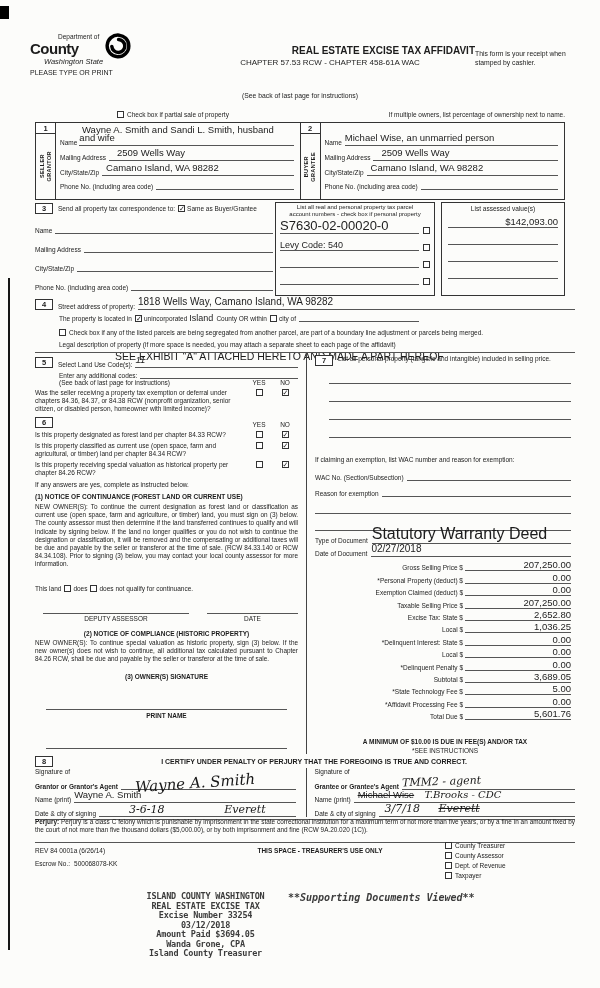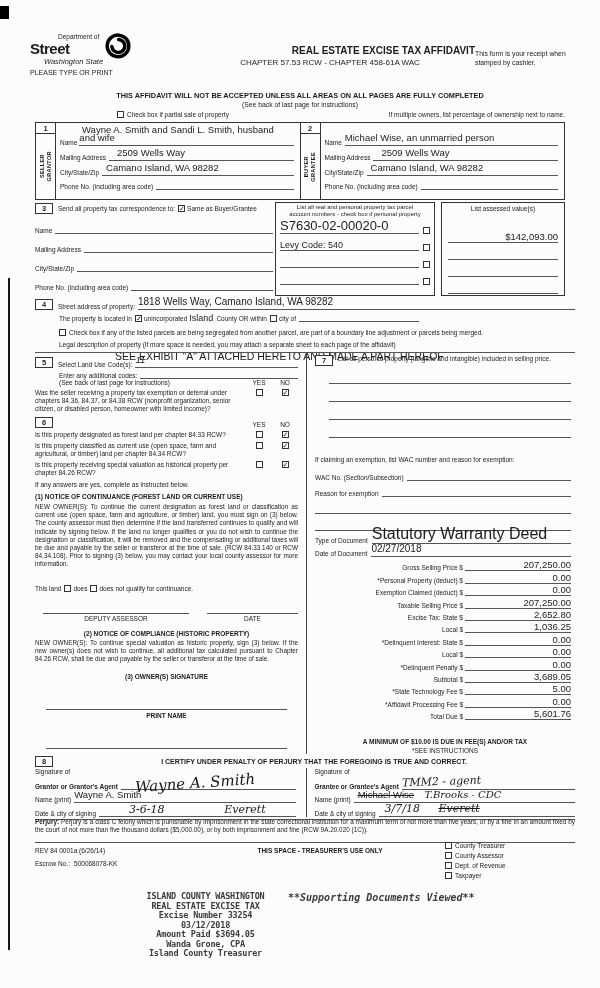--- a/index.html
+++ b/index.html
@@ -54,40 +54,39 @@
 <div class="page">
 
   <div class="abs" style="left:0;top:6px;width:9px;height:13px;background:#000;"></div>
   <div class="abs" style="left:8px;top:278px;width:2px;height:672px;background:#161616;"></div>
 
   <div class="abs" style="left:30px;top:33px;width:545px;display:flex;">
     <div style="width:155px;">
       <div style="display:flex;align-items:flex-start;">
         <div>
           <div style="font-size:6.5px;padding-left:28px;">Department of</div>
-          <div style="font-size:15px;font-weight:bold;letter-spacing:-0.5px;">Street</div>
+          <div style="font-size:15px;font-weight:bold;letter-spacing:-0.5px;">County</div>
           <div style="font-size:7.5px;font-style:italic;padding-left:14px;">Washington State</div>
         </div>
         <span style="margin-left:2px;">
           <svg width="26" height="26" viewBox="0 0 24 24">
               <path d="M13 2a10 10 0 1 0 9 10c0-6-4.5-9.5-9-10z M12.5 6a6 6 0 1 1-6.2 6.4" fill="none" stroke="#000" stroke-width="3.2" stroke-linecap="round"></path>
             </svg>
         </span>
       </div>
       <div style="font-size:7px;margin-top:3px;">PLEASE TYPE OR PRINT</div>
     </div>
     <div style="flex:1;text-align:center;padding-top:12px;">
       <div style="font-size:10px;font-weight:bold;text-align:right;">REAL ESTATE EXCISE TAX AFFIDAVIT</div>
       <div style="font-size:8px;margin-top:2px;">CHAPTER 57.53 RCW - CHAPTER 458-61A WAC</div>
     </div>
     <div style="width:100px;font-size:6.8px;padding-top:16px;line-height:9px;">This form is your receipt when stamped by cashier.</div>
   </div>
 
   <div class="abs center" style="left:0;top:91px;width:600px;">
-    <div style="font-size:7.3px;font-weight:bold;">THIS AFFIDAVIT WILL NOT BE ACCEPTED UNLESS ALL AREAS ON ALL PAGES ARE FULLY COMPLETED</div>
     <div style="font-size:6.8px;margin-top:1px;">(See back of last page for instructions)</div>
   </div>
 
   <div class="abs" style="left:35px;top:111px;width:530px;display:flex;align-items:center;">
     <span style="margin-left:82px;" class="cb"></span>
     <span class="lbl" style="margin-left:3px;">Check box if partial sale of property</span>
     <span class="lbl" style="margin-left:auto;">If multiple owners, list percentage of ownership next to name.</span>
   </div>
 
   <div class="abs" style="left:35px;top:122px;width:530px;height:78px;border:1.5px solid #333;display:flex;">
@@ -192,21 +191,21 @@
           <span class="uline"></span>
           <span class="cb" style="margin-left:4px;"></span>
         </div>
       <div class="row" style="height:17px;">
           <span class="uline"></span>
           <span class="cb" style="margin-left:4px;"></span>
         </div>
     </div>
     <div style="flex:1;border:1px solid #333;margin-left:6px;padding:2px 6px 0 6px;">
       <div class="center" style="font-size:6.5px;">List assessed value(s)</div>
-      <div class="row" style="height:31px;">
+      <div class="row" style="height:16px;">
           <span class="uline" style="text-align:right;font-size:9.5px;"><span>$142,093.00</span></span>
         </div>
       <div class="row" style="height:17px;">
           <span class="uline"></span>
         </div>
       <div class="row" style="height:17px;">
           <span class="uline"></span>
         </div>
       <div class="row" style="height:17px;">
           <span class="uline"></span>

